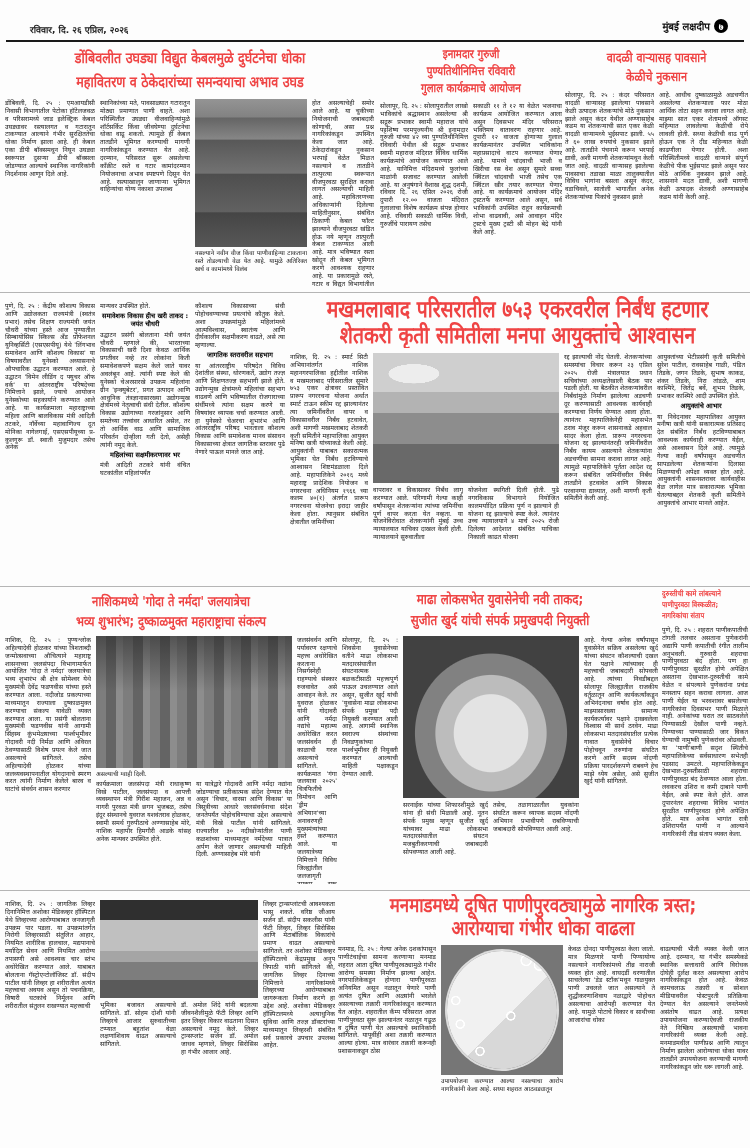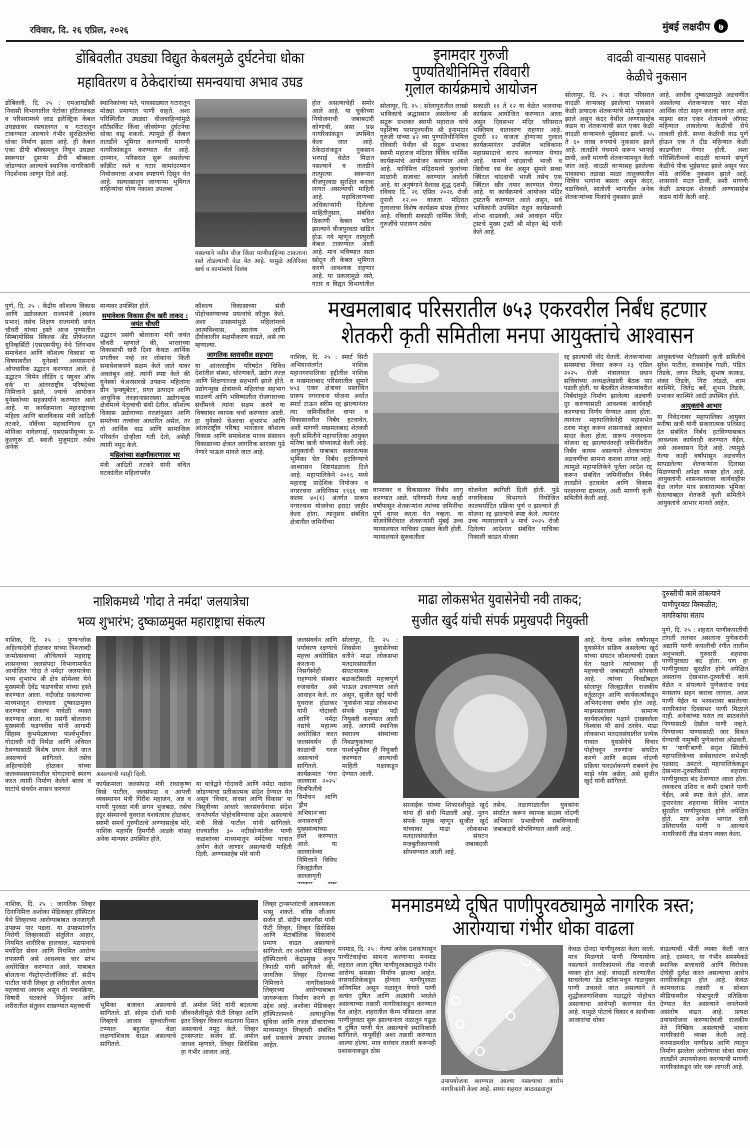--- a/index.html
+++ b/index.html
@@ -5,29 +5,29 @@
   html,body{margin:0;padding:0;background:#e8e8e8;}
   .page{position:relative;width:750px;height:1148px;background:#fdfdfd;margin:0 auto;
         font-family:"DejaVu Sans",sans-serif;color:#111;overflow:hidden;}
   .abs{position:absolute;}
   .rule-dark{height:2px;background:#1a1a1a;}
   .rule-light{height:1px;background:#b5b5b5;}
   .mh-date{font-size:9px;font-weight:700;color:#222;}
   .mh-right{display:flex;align-items:center;gap:4px;font-size:10px;font-weight:700;color:#111;}
   .pagenum{width:14px;height:14px;border-radius:50%;background:#000;color:#fff;font-size:9px;
            display:inline-flex;align-items:center;justify-content:center;font-weight:700;}
-  .hl{font-weight:400;text-align:center;color:#000000;overflow:hidden;}
+  .hl{font-weight:700;text-align:center;color:#ef4444;overflow:hidden;}
   .hl > div{white-space:nowrap;transform:scaleX(.84);transform-origin:50% 50%;}
   .hl-left{text-align:left;}
   .hl-left > div{transform:scaleX(.88);transform-origin:0 50%;}
   .bodyrow{display:flex;gap:5px;margin-top:5px;}
   .bodytext{font-size:6.3px;line-height:1.25;text-align:justify;color:#222;overflow:hidden;
             word-break:break-word;}
   .caption{font-size:6.2px;line-height:1.25;text-align:justify;color:#111;margin-top:2px;overflow:hidden;}
-  .subhead{font-weight:700;font-size:6.5px;text-align:center;line-height:1.3;margin:2px 0;color:#000;text-decoration:underline;}
+  .subhead{font-weight:700;font-size:6.5px;text-align:center;line-height:1.3;margin:2px 0;color:#000;}
   .photo{position:relative;overflow:hidden;background:#a9a9a9;}
   .ph-domb{background:
     linear-gradient(180deg,#949494 0%,#828282 12%,#656565 13%,#868686 27%,#585858 28%,
                     #727272 50%,#4e4e4e 51%,#616161 76%,#454545 77%,#575757 100%);}
   .ph-makh{background:
     radial-gradient(ellipse 42px 16px at 22% 16%, #ededed 0 60%, rgba(0,0,0,0) 61%),
     linear-gradient(180deg,#cfcfcf 0 30%,#b3b3b3 30% 46%,#8d8d8d 46% 70%,#696969 70% 100%);}
   .ph-goda{background:
     linear-gradient(180deg,rgba(35,35,35,.55) 0,rgba(35,35,35,0) 42%),
     repeating-linear-gradient(90deg,#7d7d7d 0 10px,#646464 10px 20px,#8d8d8d 20px 27px);}
@@ -69,21 +69,21 @@
       <div class="bodytext" style="width:90px">स्थानिकांच्या मते, पावसाळ्यात गटारातून मोठ्या प्रमाणात पाणी वाहते. अशा परिस्थितीत उघड्या वीजवाहिन्यांमुळे शॉर्टसर्किट किंवा जीवघेण्या दुर्घटनेचा धोका वाढू शकतो. त्यामुळे ही केबल तातडीने भूमिगत करण्याची मागणी नागरिकांकडून करण्यात येत आहे. दरम्यान, परिसरात सुरू असलेल्या काँक्रीट रस्ते व गटार कामांदरम्यान नियोजनाचा अभाव स्पष्टपणे दिसून येत आहे. रस्त्याखालून जाणाऱ्या भूमिगत वाहिन्यांचा योग्य नकाशा उपलब्ध</div>
       <div style="width:112px">
         <div class="photo ph-domb" style="height:148px"></div>
         <div class="caption">नसल्याने नवीन वीज किंवा पाणीवाहिन्या टाकताना रस्ते तोडल्याची वेळ येत आहे. यामुळे अतिरिक्त खर्च व कामांमध्ये विलंब</div>
       </div>
       <div class="bodytext" style="width:62px">होत असल्याचेही समोर आले आहे. या चुकीच्या नियोजनाची जबाबदारी कोणाची, असा प्रश्न नागरिकांकडून उपस्थित केला जात आहे. ठेकेदारांकडून नुकसान भरपाई वेळेत मिळत नसल्याने व तातडीने तात्पुरत्या स्वरूपात वीजपुरवठा सुरक्षित करावा लागत असल्याची माहिती आहे. महावितरणच्या अधिकाऱ्यांनी दिलेल्या माहितीनुसार, संबंधित ठिकाणी केबल फॉल्ट झाल्याने वीजपुरवठा खंडित होऊ नये म्हणून तात्पुरती केबल टाकण्यात आली आहे. मात्र भविष्यात रस्ता खोदून ती केबल भूमिगत करणे आवश्यक राहणार आहे. या प्रकारामुळे रस्ते, गटार व विद्युत विभागांतील समन्वयाचा अभाव पुन्हा एकदा अधोरेखित झाला असून, मोठ्या दुर्घटनेची शक्यता नाकारता येत नाही, असे नागरिकांचे म्हणणे आहे.</div>
     </div>
   </section>
 
   <section class="abs" style="left:380px;top:46px;width:182px;height:244px;overflow:hidden">
-    <div class="hl" style="font-size:16px;line-height:17px">
+    <div class="hl" style="font-size:12px;line-height:17px">
       <div>इनामदार गुरुजी</div>
       <div>पुण्यतिथीनिमित्त रविवारी</div>
       <div>गुलाल कार्यक्रमाचे आयोजन</div>
     </div>
     <div class="bodyrow" style="height:182px">
       <div class="bodytext" style="width:88px">सोलापूर, दि. २५ : सोलापुरातील लाखो भाविकांचे श्रद्धास्थान असलेल्या श्री सद्गुरू प्रभाकर स्वामी महाराज यांचे पट्टशिष्य परमपूज्यनीय श्री इनामदार गुरुजी यांच्या ४२ व्या पुण्यतिथीनिमित्त रविवारी येथील श्री सद्गुरू प्रभाकर स्वामी महाराज मंदिरात विविध धार्मिक कार्यक्रमांचे आयोजन करण्यात आले आहे. यानिमित्त मंदिरामध्ये फुलांच्या माळांनी सजावट करण्यात आलेली आहे. या अनुषंगाने वैशाख शुद्ध दशमी, रविवार दि. २६ एप्रिल २०२६ रोजी दुपारी १२.०० वाजता मंदिरात गुलालाचा विशेष कार्यक्रम संपन्न होणार आहे. रविवारी सकाळी धार्मिक विधी, गुरुजींचे पारायण तसेच</div>
       <div class="bodytext" style="width:89px">सकाळी ११ ते १२ या वेळेत भजनाचा कार्यक्रम आयोजित करण्यात आला असून दिवसभर मंदिर परिसरात भक्तिमय वातावरण राहणार आहे. दुपारी १२ वाजता होणाऱ्या गुलाल कार्यक्रमानंतर उपस्थित भाविकांना महाप्रसादाचे वाटप करण्यात येणार आहे. यामध्ये चांदवाची भाजी व खिरीचा रस वेश असून सुमारे सव्वा क्विंटल चांदवाची भाजी तसेच एक क्विंटल खीर तयार करण्यात येणार आहे. या कार्यक्रमाचे आयोजन मंदिर ट्रस्टतर्फे करण्यात आले असून, सर्व भाविकांनी उपस्थित राहून कार्यक्रमाची शोभा वाढवावी, असे आवाहन मंदिर ट्रस्टचे मुख्य ट्रस्टी श्री मोहन बेद्रे यांनी केले आहे.</div>
     </div>
   </section>
 

